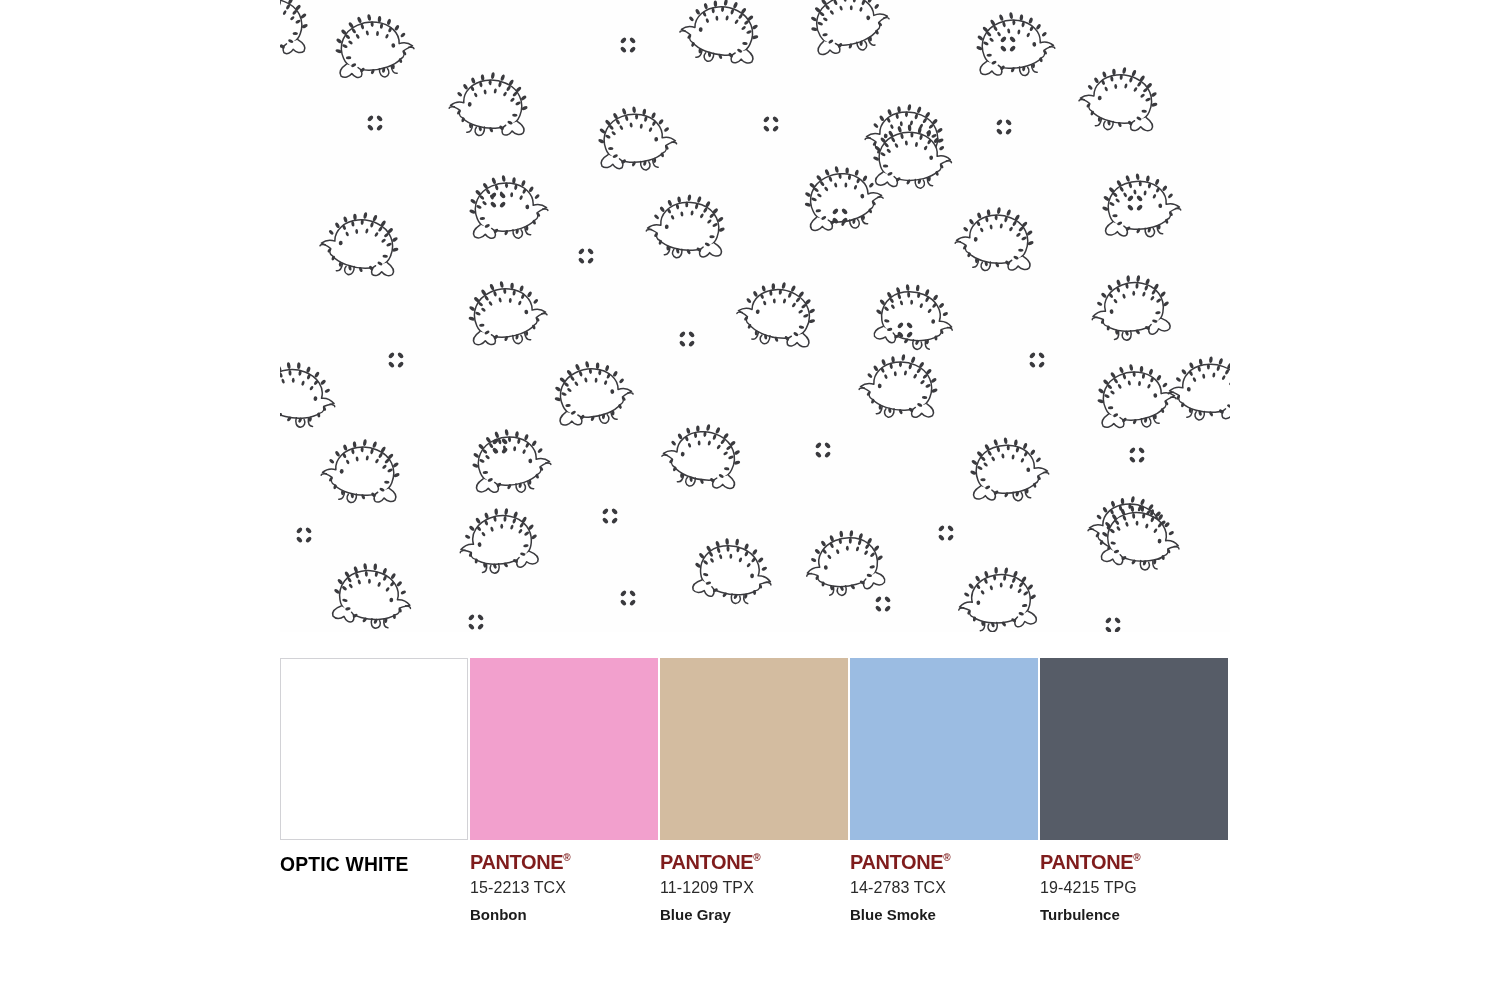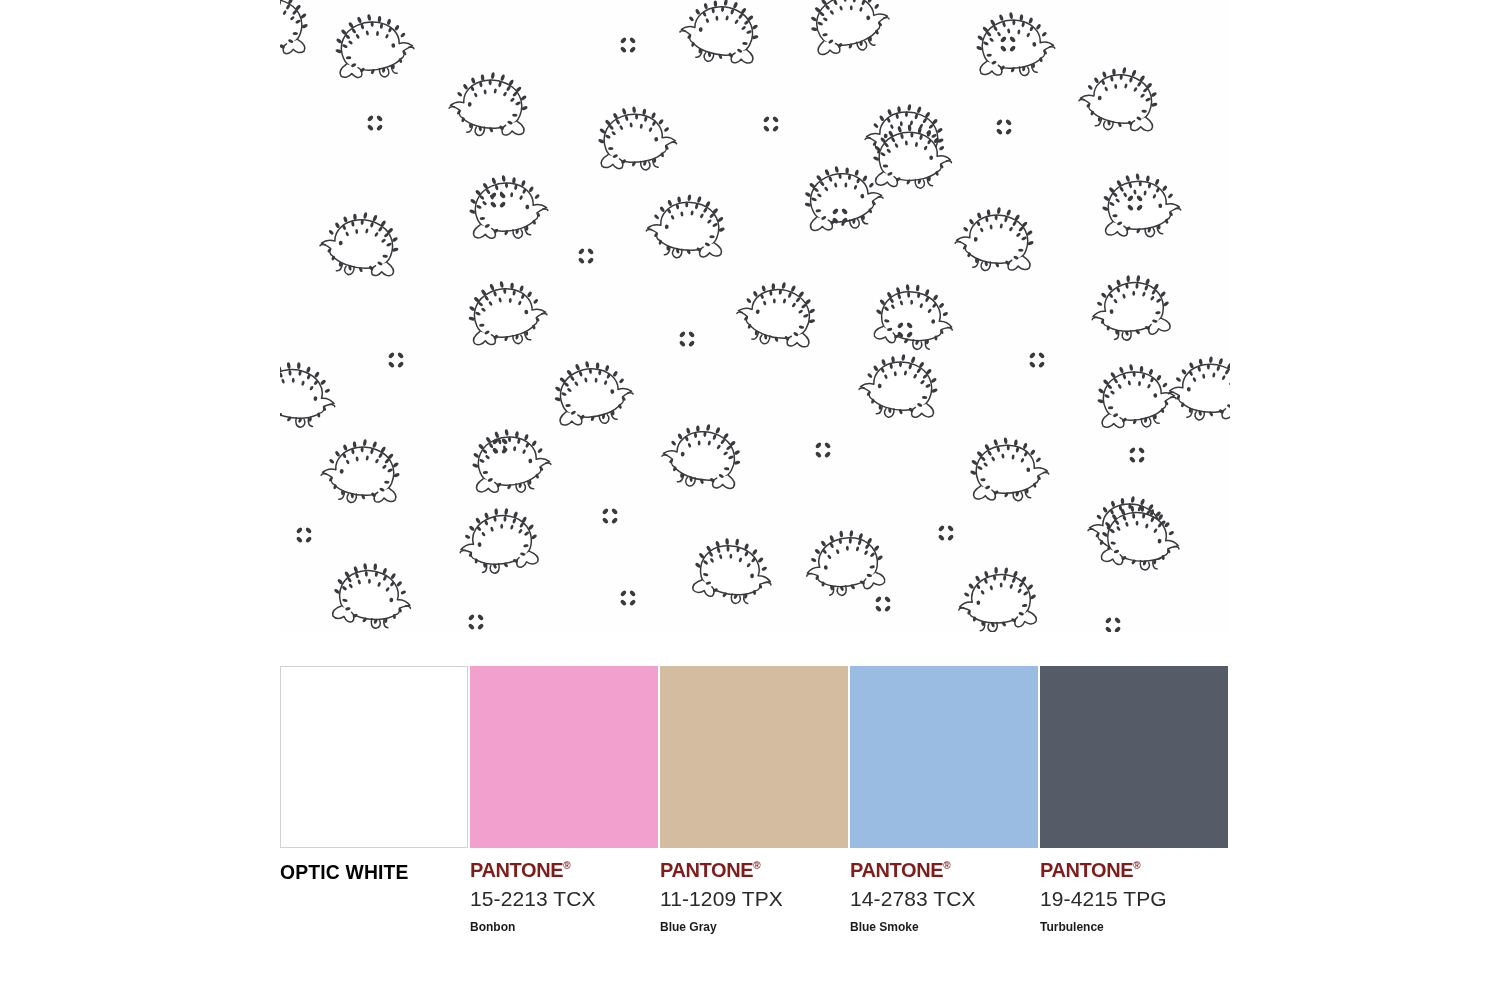--- a/index.html
+++ b/index.html
@@ -38,21 +38,21 @@
   
   #palette-strip {
     position: absolute;
     left: 280px;
     top: 650px;
     width: 950px;
     height: 260px;
   }
   .swatch-cell {
     position: absolute;
-    top: 16px;
+    top: 8px;
     width: 156px;
   }
   .swatch-chip {
     width: 188px;
     height: 182px;
     box-sizing: border-box;
   }
   .swatch-chip.outline {
     border: 1px solid #d2d2d6;
     background: #ffffff;
@@ -70,29 +70,29 @@
     white-space: nowrap;
   }
   .brand-line .reg {
     font-size: 10px;
     vertical-align: super;
     font-weight: 700;
     letter-spacing: 0;
   }
   .code-line {
     font-family: "Liberation Sans", sans-serif;
-    font-size: 21px;
+    font-size: 16px;
     color: #2a2a2a;
     letter-spacing: 0.1px;
     margin-top: 6px;
     white-space: nowrap;
   }
   .name-line {
     font-family: "Liberation Sans", sans-serif;
-    font-size: 12px;
+    font-size: 15px;
     color: #1c1c1c;
     font-weight: 600;
     margin-top: 9px;
     white-space: nowrap;
   }
   .plain-label {
     font-family: "Liberation Sans", sans-serif;
     font-weight: 700;
     font-size: 21px;
     letter-spacing: 0.2px;

